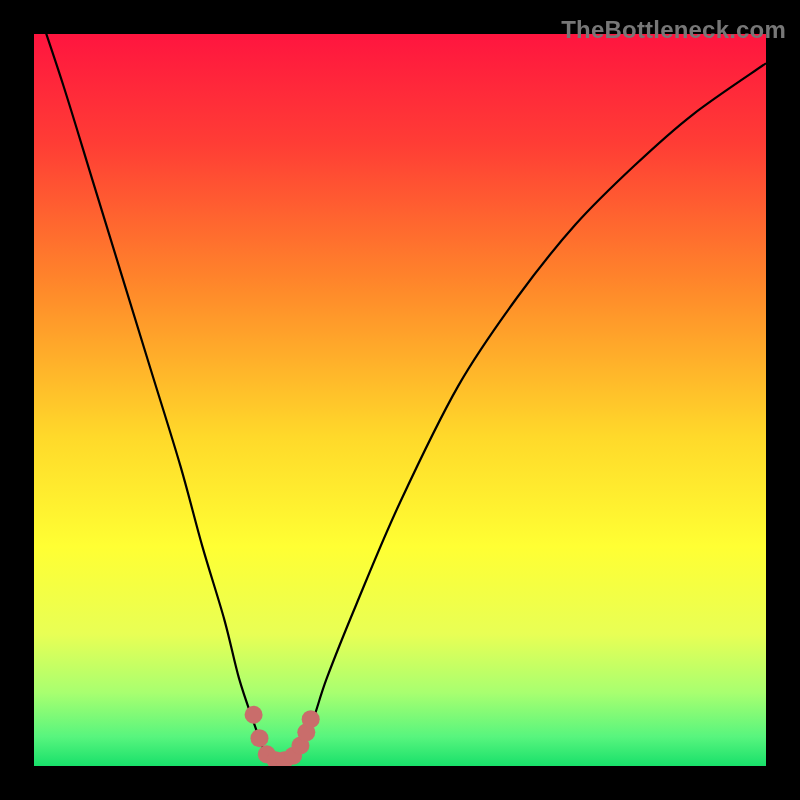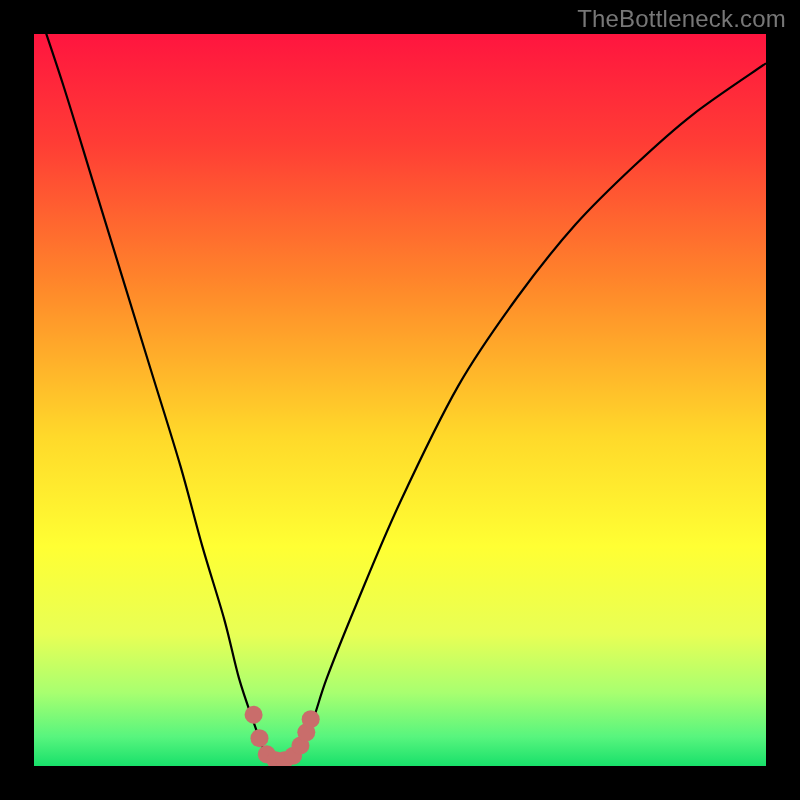--- a/index.html
+++ b/index.html
@@ -14,25 +14,25 @@
   .frame {
     position: absolute;
     top: 0;
     left: 0;
     width: 800px;
     height: 800px;
     background: #000;
   }
   .watermark {
     position: absolute;
-    top: 5px;
+    top: 16px;
     right: 14px;
     color: #777;
     font-size: 24px;
-    font-weight: 400;
+    font-weight: 700;
     letter-spacing: 0.2px;
     z-index: 20;
   }
   svg {
     position: absolute;
     top: 0;
     left: 0;
   }
 </style>
 </head>

